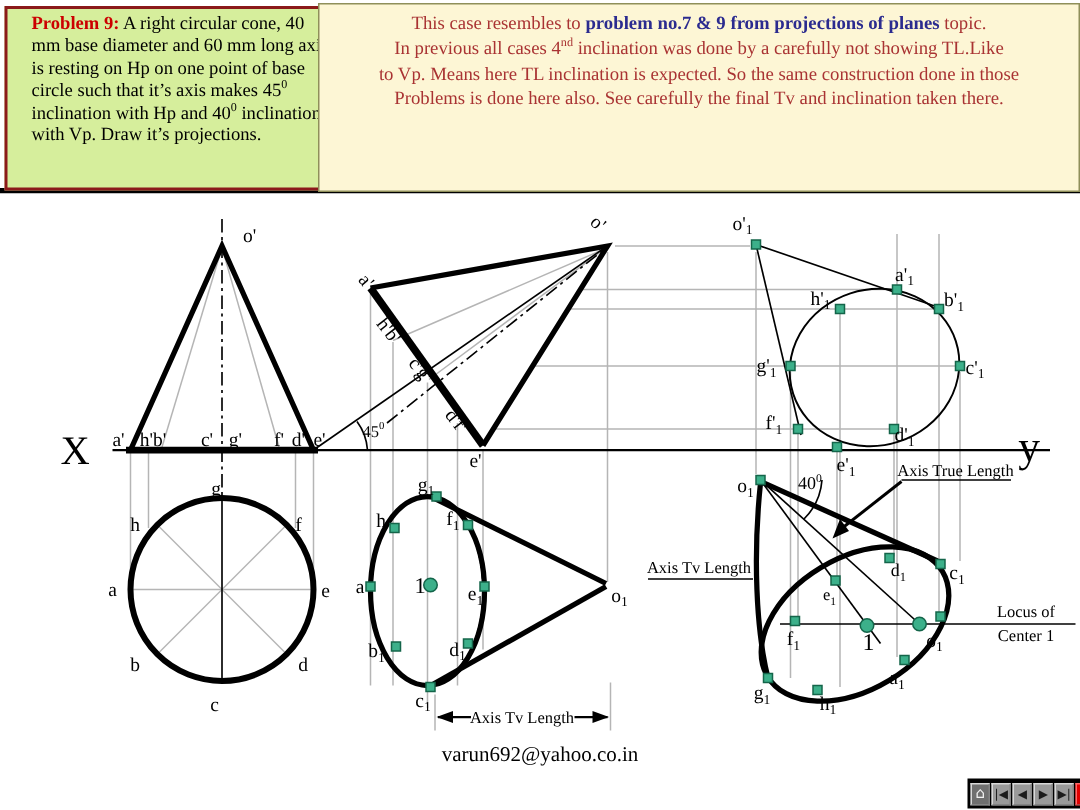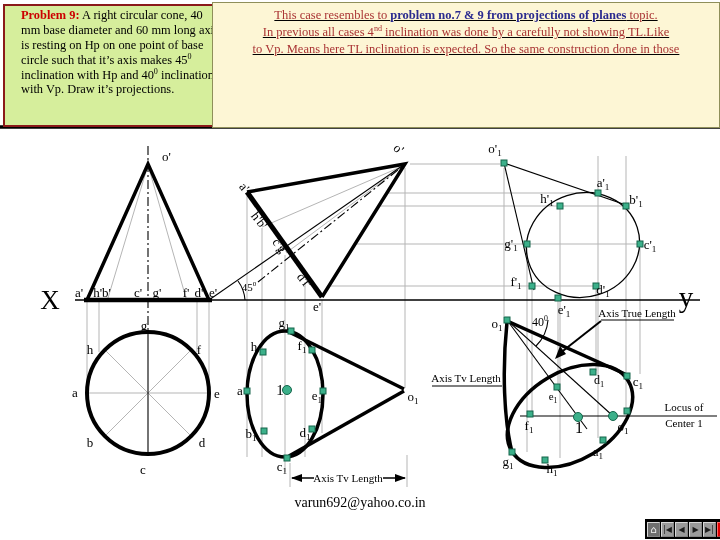--- a/index.html
+++ b/index.html
@@ -6,21 +6,21 @@
   #page{position:relative;width:720px;height:540px;background:#ffffff;overflow:hidden;
         font-family:"Liberation Serif", serif;}
   #drawing-svg{position:absolute;left:0;top:0;}
   svg text{font-family:"Liberation Serif", serif;fill:#000;}
   .problem-box{position:absolute;left:3px;top:4px;width:198px;min-height:114px;
       background:#d6ee9c;border:2px solid #8b1a1a;padding:2px 4px 3px 16px;
       font-size:12.4px;line-height:1.2;color:#000;}
   .problem-title{color:#cc0000;font-weight:bold;}
   .note-box{position:absolute;left:212px;top:2px;width:502px;height:120px;
       background:#fdf6d5;border:1px solid #8f8f5a;padding:4px 2px 0 2px;
-      text-align:center;font-size:12.5px;line-height:1.34;text-decoration:underline;}
+      text-align:center;font-size:12.5px;line-height:1.34;}
   .note-line{white-space:nowrap;}
   .red{color:#a93333;}
   .navy{color:#2b2b8f;}
   .b{font-weight:bold;}
   .i{font-style:italic;}
   .sup{vertical-align:super;font-size:0.65em;line-height:0;}
   .navbar{position:absolute;left:645px;top:519px;height:18px;background:#000;
       display:flex;align-items:center;gap:1px;padding:1px 2px;}
   .navbar button{width:13px;height:15px;padding:0;margin:0;display:flex;align-items:center;
       justify-content:center;font-family:"DejaVu Sans", sans-serif;font-size:8px;
@@ -212,20 +212,21 @@
   </svg>
 
   <div class="problem-box">
     <span class="problem-title">Problem 9:</span><span><span> A right circular cone, 40 mm base diameter and 60 mm long axis is resting on Hp on one point of base circle such that it’s axis makes 45</span><span class="sup">0</span><span> inclination with Hp and 40</span><span class="sup">0</span><span> inclination with Vp. Draw it’s projections.</span></span>
   </div>
 
   <div class="note-box">
       <div class="note-line"><span class="red">This case resembles to </span><span class="navy b">problem no.7 &amp; 9 from projections of planes</span><span class="red"> topic.</span></div>
       <div class="note-line"><span class="red">In previous all cases 4</span><span class="red sup">nd</span><span class="red"> inclination was done by a carefully not showing TL.Like</span></div>
       <div class="note-line"><span class="red">to Vp. Means here TL inclination is expected. So the same construction done in those</span></div>
+      <div class="note-line"><span class="red">Problems is done here also. See carefully the final Tv and inclination taken there.</span></div>
     </div>
 
   <div class="navbar">
     <button class="home">⌂</button>
     <button>|◀</button>
     <button>◀</button>
     <button>▶</button>
     <button>▶|</button>
     <button class="stop"></button>
   </div>

